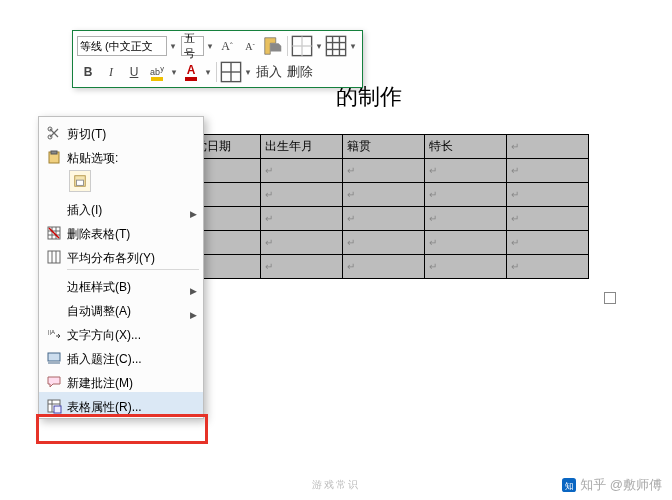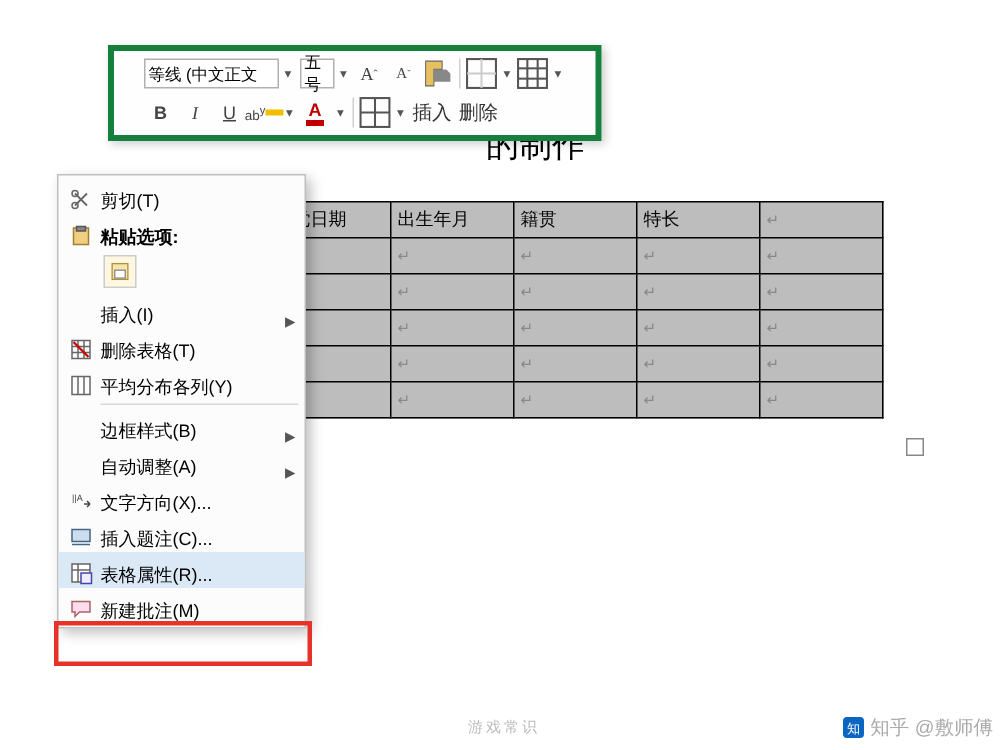--- a/index.html
+++ b/index.html
@@ -12,23 +12,23 @@
     position: relative;
     overflow: hidden;
   }
 
   
   .mini-toolbar {
     position: absolute;
     top: 30px;
     left: 72px;
     background: #fefefe;
-    border: 4px solid #15803d;
+    border: 1px solid #15803d;
     box-shadow: 2px 2px 6px rgba(0,0,0,0.2);
-    padding: 2px 20px;
+    padding: 2px 4px;
     z-index: 5;
   }
   .mini-toolbar .row { display: flex; align-items: center; height: 26px; gap: 1px; }
   .mt-font { width: 90px; height: 20px; border: 1px solid #b0b0b0; font-size: 11px; padding: 0 2px; display: flex; align-items: center; background: #fff; }
   .mt-size { width: 23px; height: 20px; border: 1px solid #b0b0b0; font-size: 11px; padding: 0 2px; display: flex; align-items: center; background: #fff; margin-left: 2px; }
   .mt-dd { width: 10px; font-size: 9px; color: #555; display: flex; align-items: center; justify-content: center; }
   .mt-btn { width: 22px; height: 22px; display: flex; align-items: center; justify-content: center; font-size: 12px; color: #444; cursor: pointer; }
   .mt-sep { width: 1px; height: 20px; background: #d0d0d0; margin: 0 2px; }
   .b { font-weight: bold; }
   .i { font-style: italic; font-family: serif; }
@@ -44,21 +44,21 @@
     position: absolute;
     top: 0;
     left: 0;
     right: 0;
     height: 500px;
     background: #fff;
   }
   .title-text {
     position: absolute;
     top: 82px;
-    left: 324px;
+    left: 336px;
     font-size: 22px;
     font-family: "SimSun", serif;
     color: #000;
   }
 
   
   .tbl {
     position: absolute;
     top: 134px;
     left: 178px;
@@ -114,21 +114,21 @@
   .ctx-icon {
     width: 22px;
     height: 20px;
     display: flex;
     align-items: center;
     justify-content: center;
     margin-right: 2px;
   }
   .ctx-icon svg { width: 16px; height: 16px; }
   .ctx-label { flex: 1; font-size: 12px; color: #000; }
-  .ctx-label.bold { font-weight: bold; }
+  .ctx-label.bold { font-weight: normal; }
   .ctx-arrow { font-size: 9px; color: #555; }
   .ctx-sep { height: 1px; background: #d8d8d8; margin: 2px 4px 2px 28px; }
   .ctx-paste-icons { padding-left: 30px; height: 28px; display: flex; align-items: center; }
   .paste-opt { width: 22px; height: 22px; border: 1px solid #ccc; background: #fff8e0; margin-right: 2px; display:flex; align-items:center; justify-content:center; }
   .paste-opt svg { width:14px; height:14px; }
 
   
   .red-box {
     position: absolute;
     top: 414px;
@@ -260,21 +260,21 @@
           <line x1="10.5" y1="1" x2="10.5" y2="15" stroke="#555"></line>
         </svg>
     </div>
     <div class="mt-dd">▾</div>
   </div>
   <div class="row">
     <div class="mt-btn b">B</div>
     <div class="mt-btn i">I</div>
     <div class="mt-btn u">U</div>
     <div class="mt-btn">
-      <div style="display:flex;flex-direction:row;align-items:center;">
+      <div style="display:flex;flex-direction:column;align-items:center;">
         <span style="font-size:9px;">ab<sup>y</sup></span>
         <span class="color-swatch"></span>
       </div>
     </div>
     <div class="mt-dd">▾</div>
     <div class="mt-btn">
       <div style="display:flex;flex-direction:column;align-items:center;">
         <span class="red-a">A</span>
         <span class="color-swatch color-red"></span>
       </div>
@@ -372,38 +372,38 @@
   </div>
   <div class="ctx-item">
     <span class="ctx-icon">
         <svg viewBox="0 0 16 16">
           <rect x="2" y="3" width="12" height="8" fill="#cde" stroke="#468"></rect>
           <line x1="2" y1="13" x2="14" y2="13" stroke="#468"></line>
         </svg>
       </span>
     <span class="ctx-label">插入题注(C)...</span>
   </div>
+  <div class="ctx-item">
+    <span class="ctx-icon">
+        <svg viewBox="0 0 16 16">
+          <path d="M2 3h12v7H7l-3 3v-3H2z" fill="#fde" stroke="#a66"></path>
+        </svg>
+      </span>
+    <span class="ctx-label">新建批注(M)</span>
+  </div>
   <div class="ctx-item highlighted">
     <span class="ctx-icon">
         <svg viewBox="0 0 16 16">
           <rect x="2" y="2" width="12" height="12" fill="#fff" stroke="#666"></rect>
           <line x1="2" y1="6" x2="14" y2="6" stroke="#666"></line>
           <line x1="6" y1="2" x2="6" y2="14" stroke="#666"></line>
           <rect x="8" y="8" width="7" height="7" fill="#eef" stroke="#44a"></rect>
         </svg>
       </span>
     <span class="ctx-label">表格属性(R)...</span>
-  </div>
-  <div class="ctx-item">
-    <span class="ctx-icon">
-        <svg viewBox="0 0 16 16">
-          <path d="M2 3h12v7H7l-3 3v-3H2z" fill="#fde" stroke="#a66"></path>
-        </svg>
-      </span>
-    <span class="ctx-label">新建批注(M)</span>
   </div>
 </div>
 
 <div class="red-box"></div>
 
 <div class="wm-center">游戏常识</div>
 <div class="wm-br">
   <svg width="14" height="14" viewBox="0 0 16 16">
       <rect width="16" height="16" rx="3" fill="#0a66c2"></rect>
       <text x="3" y="12" font-size="10" fill="#fff">知</text>

